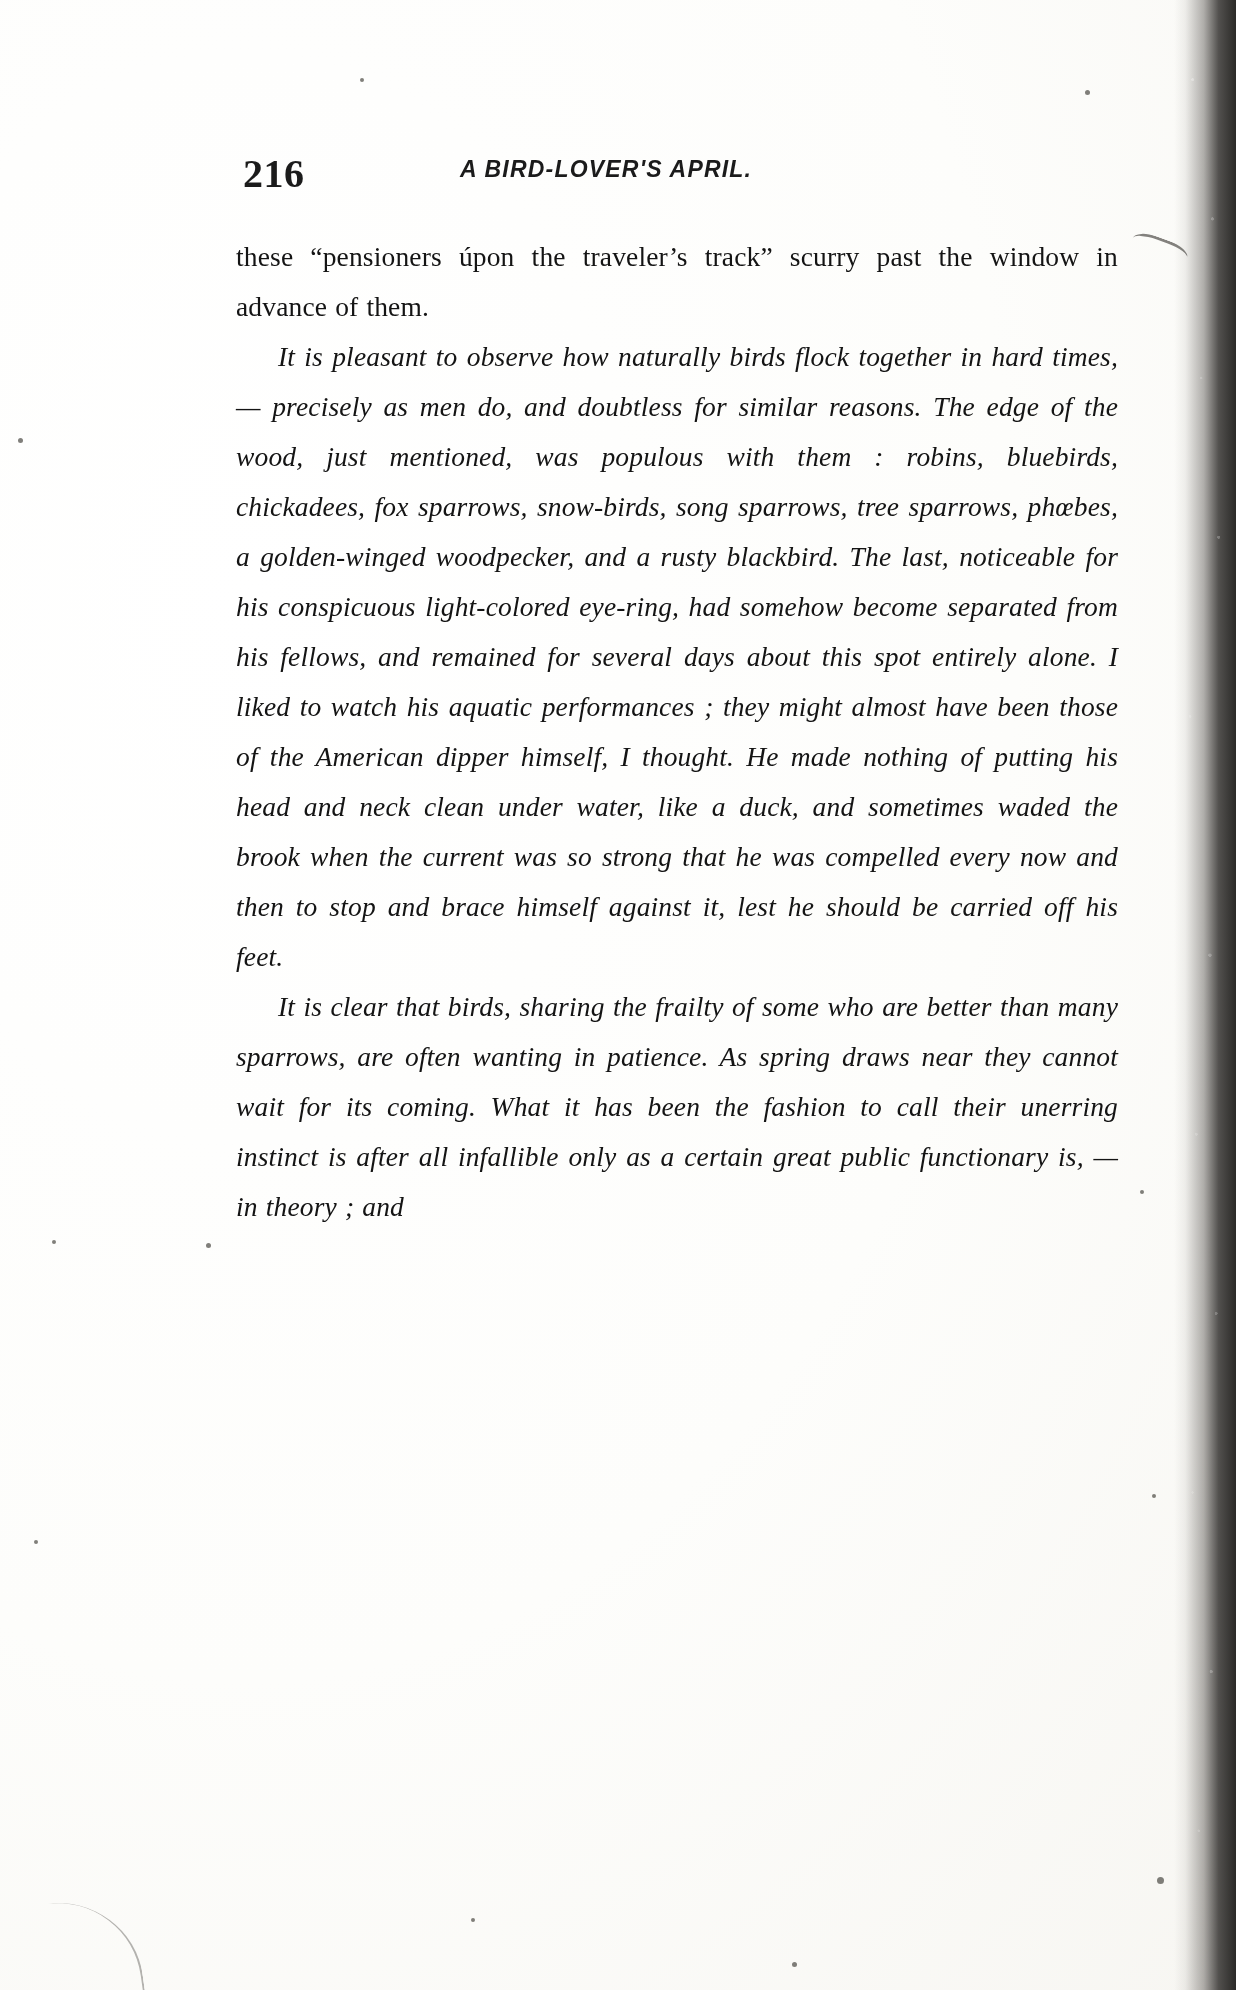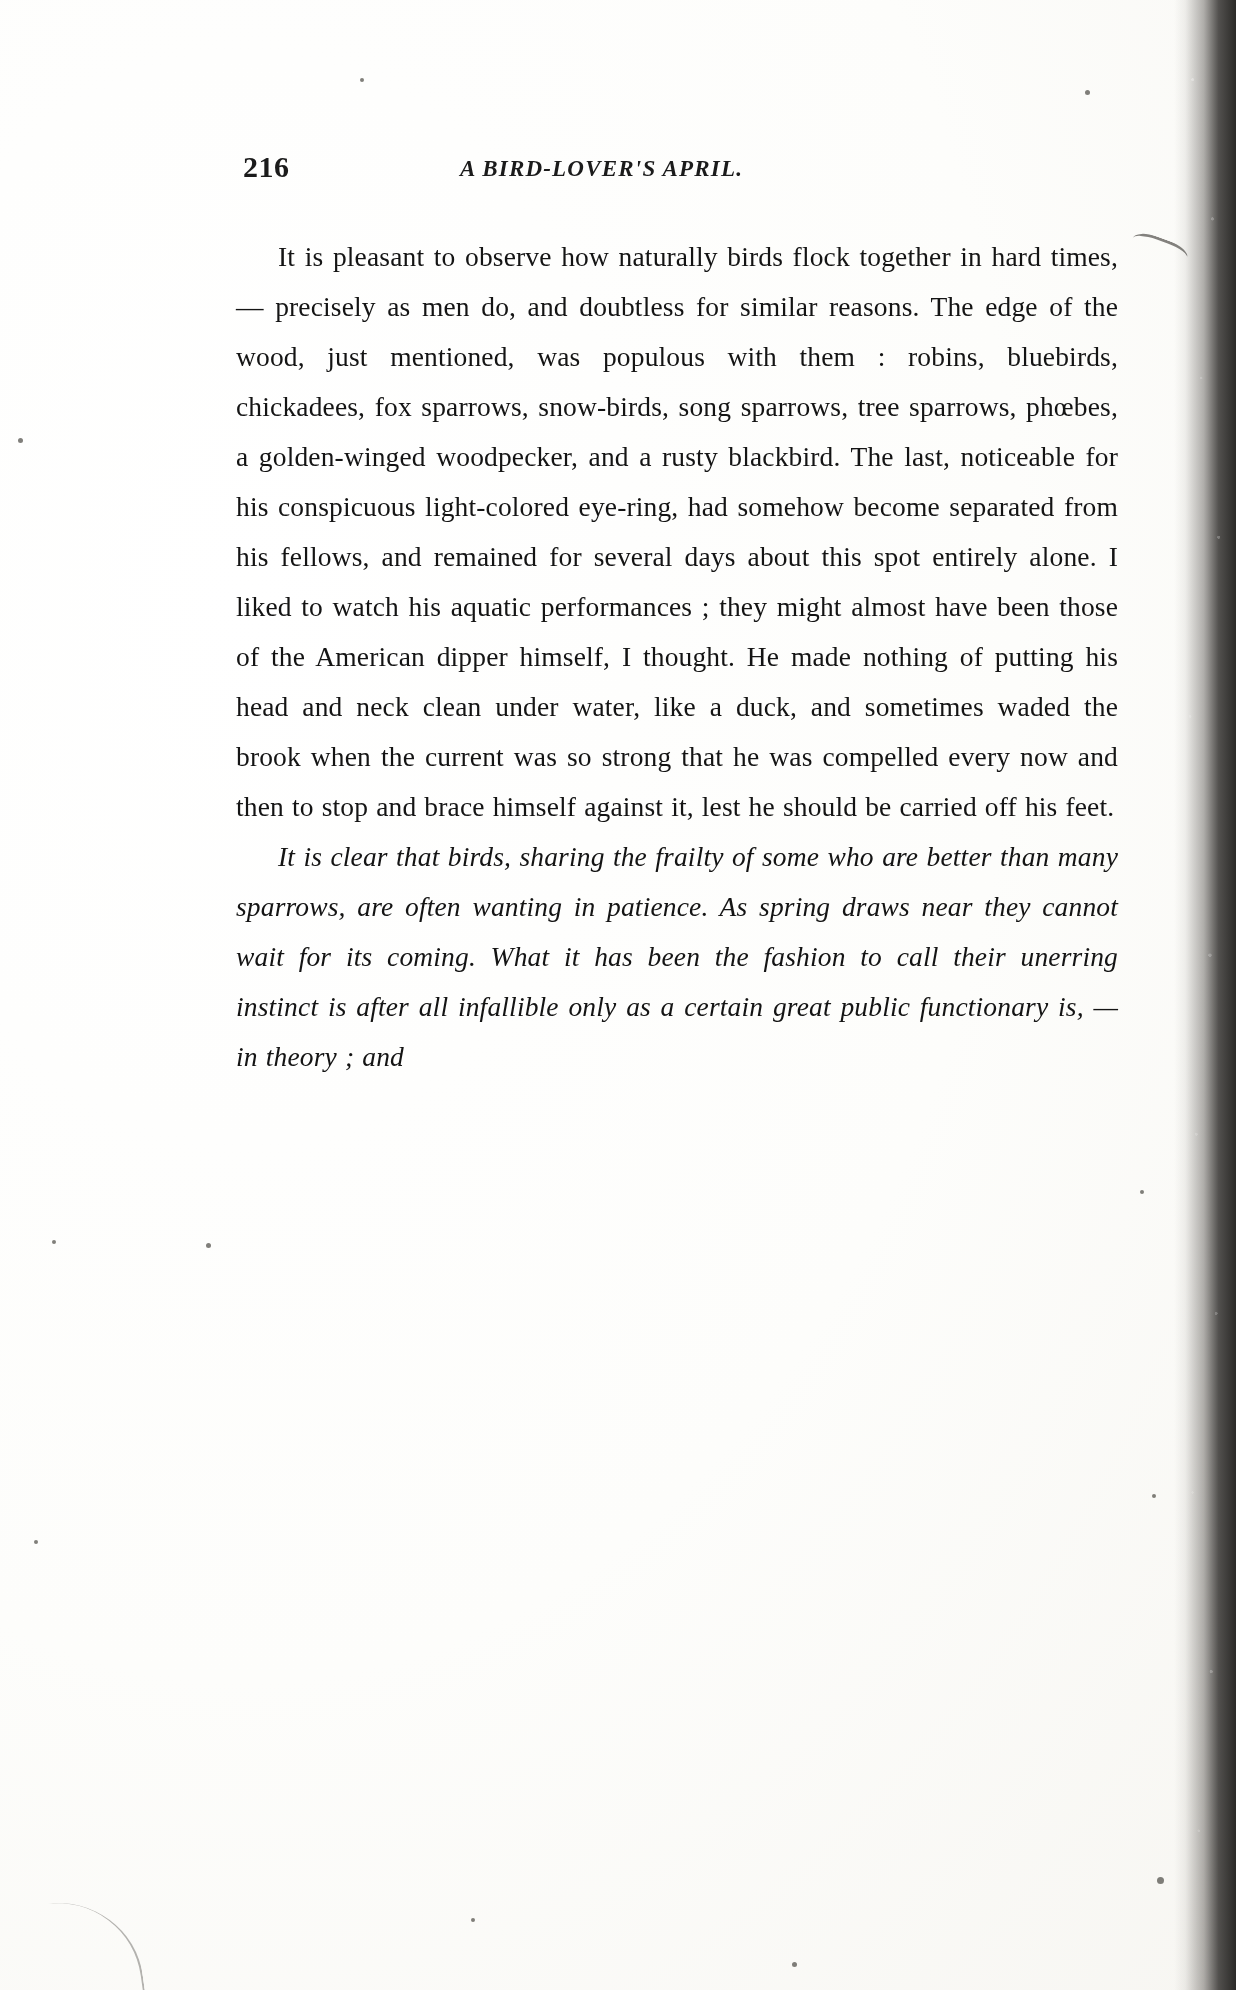--- a/index.html
+++ b/index.html
@@ -77,30 +77,30 @@
     right: 0;
     top: 150px;
     height: 42px;
   }
   .folio {
     position: absolute;
     left: 243px;
     top: 0;
     font-family: "Liberation Serif", serif;
     font-weight: bold;
-    font-size: 30px;
+    font-size: 40px;
     letter-spacing: 0.5px;
     color: #1b1b1b;
     text-align: center;
   }
   .head-title {
     position: absolute;
     left: 460px;
     top: 6px;
-    font-family: Liberation Serif, serif;
+    font-family: Liberation Sans, sans-serif;
     font-style: italic;
     font-weight: bold;
     font-size: 23px;
     letter-spacing: 1.2px;
     color: #1b1b1b;
     white-space: nowrap;
   }
 
   
   .textblock {
@@ -157,20 +157,21 @@
   <div class="gutter"></div>
   <div class="gutter-speckle"></div>
   <div class="curl"></div>
 
   <div class="running-head">
     <div class="folio">216</div>
     <div class="head-title">A BIRD-LOVER'S APRIL.</div>
   </div>
 
   <div class="textblock">
+    <p class="para">these “pensioners úpon the traveler’s track” scurry past the window in advance of them.</p>
     <p class="para indent">It is pleasant to observe how naturally birds flock together in hard times, — precisely as men do, and doubtless for similar reasons. The edge of the wood, just mentioned, was populous with them : robins, bluebirds, chickadees, fox sparrows, snow-birds, song sparrows, tree sparrows, phœbes, a golden-winged woodpecker, and a rusty blackbird. The last, noticeable for his conspicuous light-colored eye-ring, had somehow become separated from his fellows, and remained for several days about this spot entirely alone. I liked to watch his aquatic performances ; they might almost have been those of the American dipper himself, I thought. He made nothing of putting his head and neck clean under water, like a duck, and sometimes waded the brook when the current was so strong that he was compelled every now and then to stop and brace himself against it, lest he should be carried off his feet.</p>
     <p class="para indent">It is clear that birds, sharing the frailty of some who are better than many sparrows, are often wanting in patience. As spring draws near they cannot wait for its coming. What it has been the fashion to call their unerring instinct is after all infallible only as a certain great public functionary is, — in theory ; and</p>
   </div>
 
   <div class="pencil-stroke"></div>
 
   <div class="fleck" style="left:18px;  top:438px;  width:5px; height:5px;"></div>
   <div class="fleck" style="left:52px;  top:1240px; width:4px; height:4px;"></div>
   <div class="fleck" style="left:206px; top:1243px; width:5px; height:5px;"></div>
   <div class="fleck" style="left:1157px;top:1877px; width:7px; height:7px;"></div>

